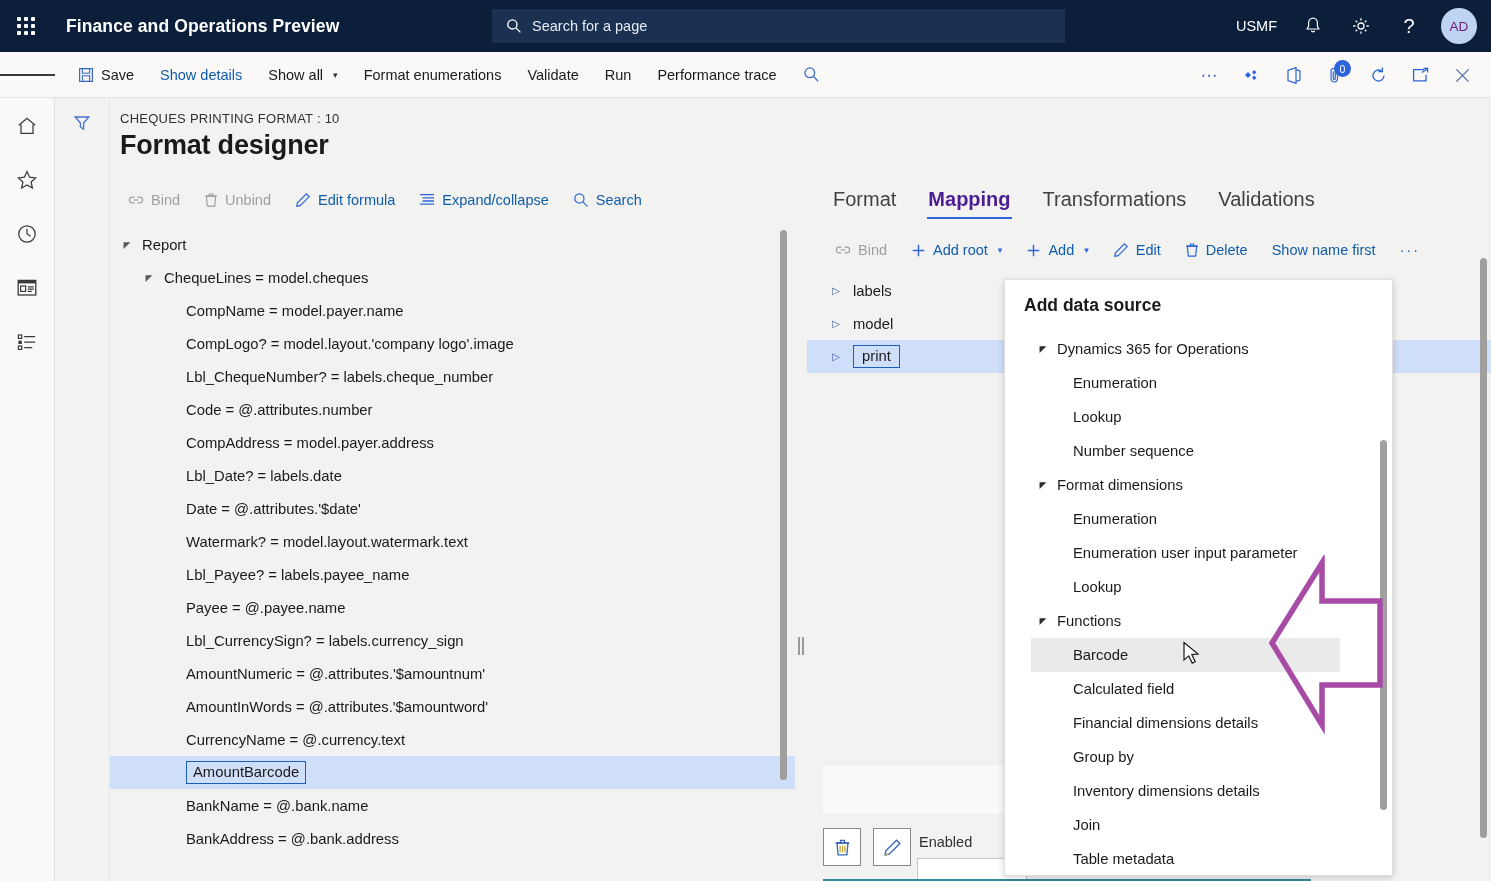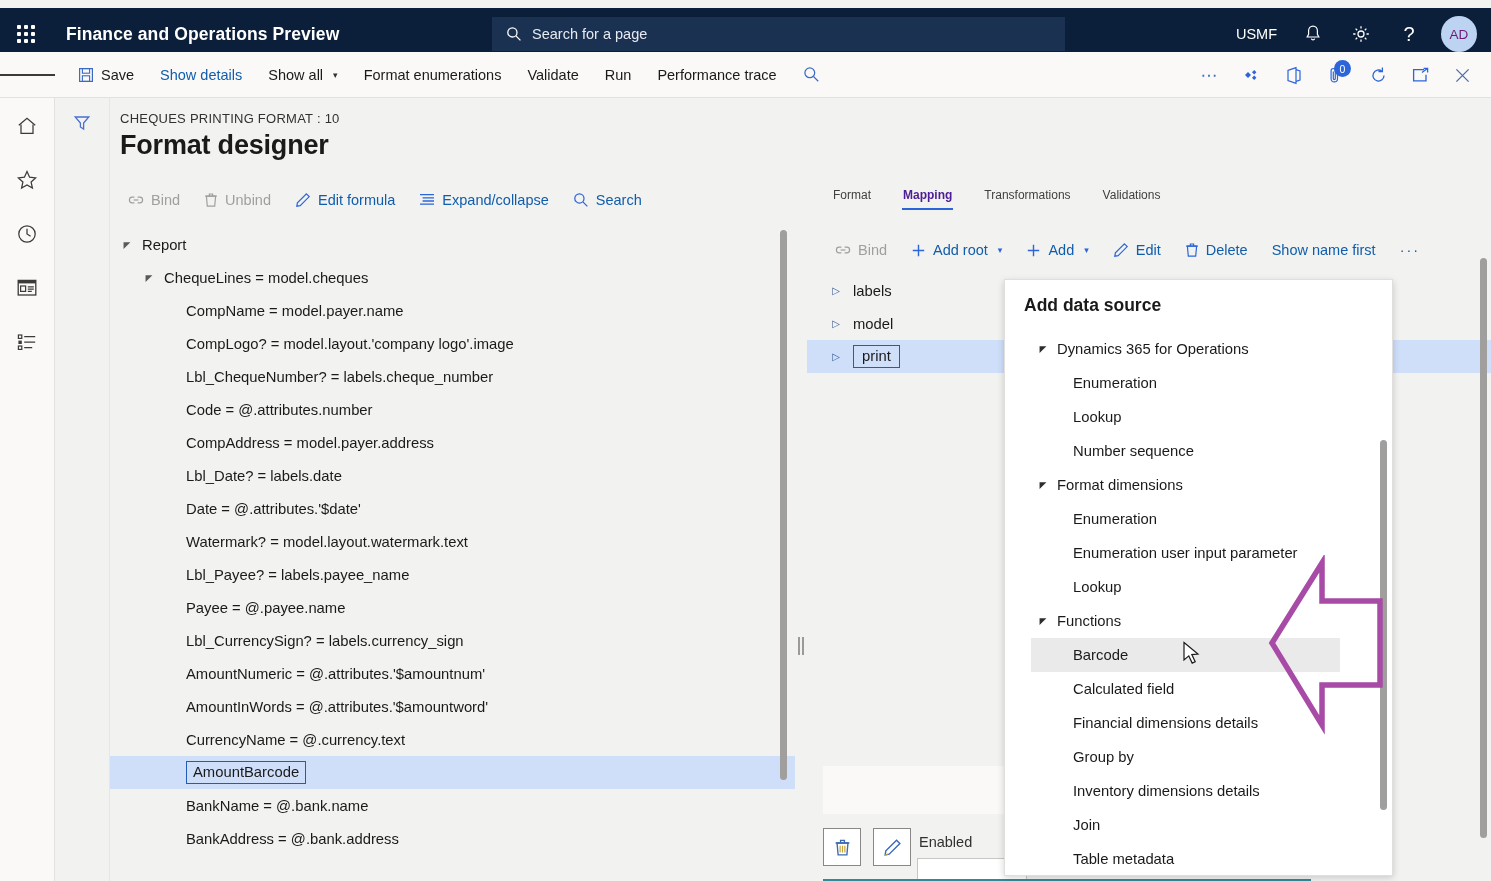--- a/index.html
+++ b/index.html
@@ -6,21 +6,21 @@
   html, body {
     width: 1491px; height: 881px;
     font-family: "Liberation Sans", sans-serif;
     overflow: hidden;
     background: #ffffff;
   }
   #app { position: relative; width: 1491px; height: 881px; background: #f2f2f1; }
 
   
   .topnav {
-    position: absolute; left: 0; top: 8px; width: 1491px; height: 52px;
+    position: absolute; left: 0; top: 0; width: 1491px; height: 52px;
     background: #0b1f3b; display: flex; align-items: center;
   }
   .waffle { width: 52px; height: 52px; display: flex; align-items: center; justify-content: center; cursor: pointer; }
   .waffle-grid { display: grid; grid-template-columns: repeat(3, 4px); grid-template-rows: repeat(3, 4px); gap: 3px; }
   .waffle-grid i { display: block; width: 4px; height: 4px; background: #ffffff; border-radius: 1px; }
   .app-title { color: #ffffff; font-size: 17.5px; font-weight: bold; margin-left: 14px; letter-spacing: .1px; }
   .searchbox {
     position: absolute; left: 492px; top: 9px; width: 573px; height: 34px;
     background: #1b3152; display: flex; align-items: center; padding-left: 14px; cursor: text;
   }
@@ -95,21 +95,21 @@
 
   
   .splitter { position: absolute; left: 685px; top: 84px; bottom: 0; width: 12px; cursor: col-resize; }
   .splitter i { position: absolute; left: 3px; top: 455px; width: 1.6px; height: 18px; background: #9b9a98; }
   .splitter i + i { left: 7px; }
 
   
   .rpane { position: absolute; left: 697px; top: 84px; right: 0; bottom: 0; }
   .tabs { position: absolute; left: 10px; top: 0; display: flex; gap: 0; }
   .tab {
-    font-size: 12px; color: #424140; padding: 6px 16px 10px; cursor: pointer; position: relative; white-space: nowrap;
+    font-size: 20px; color: #424140; padding: 6px 16px 10px; cursor: pointer; position: relative; white-space: nowrap;
   }
   .tab.active { color: #4c1d95; font-weight: bold; }
   .tab.active:after { content: ""; position: absolute; left: 15px; right: 15px; bottom: 2px; height: 2.5px; background: #2b65d9; }
 
   .rp-toolbar { position: absolute; left: 16px; top: 50px; display: flex; align-items: center; }
   .rtree { position: absolute; left: 0; top: 92px; right: 0; bottom: 120px; }
   .rrow { position: relative; height: 33px; display: flex; align-items: center; font-size: 14.8px; color: #1b1a19; cursor: pointer; }
   .rrow .rw { position: absolute; left: 0; top: 0; right: 0; height: 33px; }
   .rrow.sel .rw { background: #cfdffa; }
   .rtwist { width: 22px; text-align: center; color: #3b5c9a; font-size: 10px; position: relative; z-index: 2; margin-left: 18px; }

